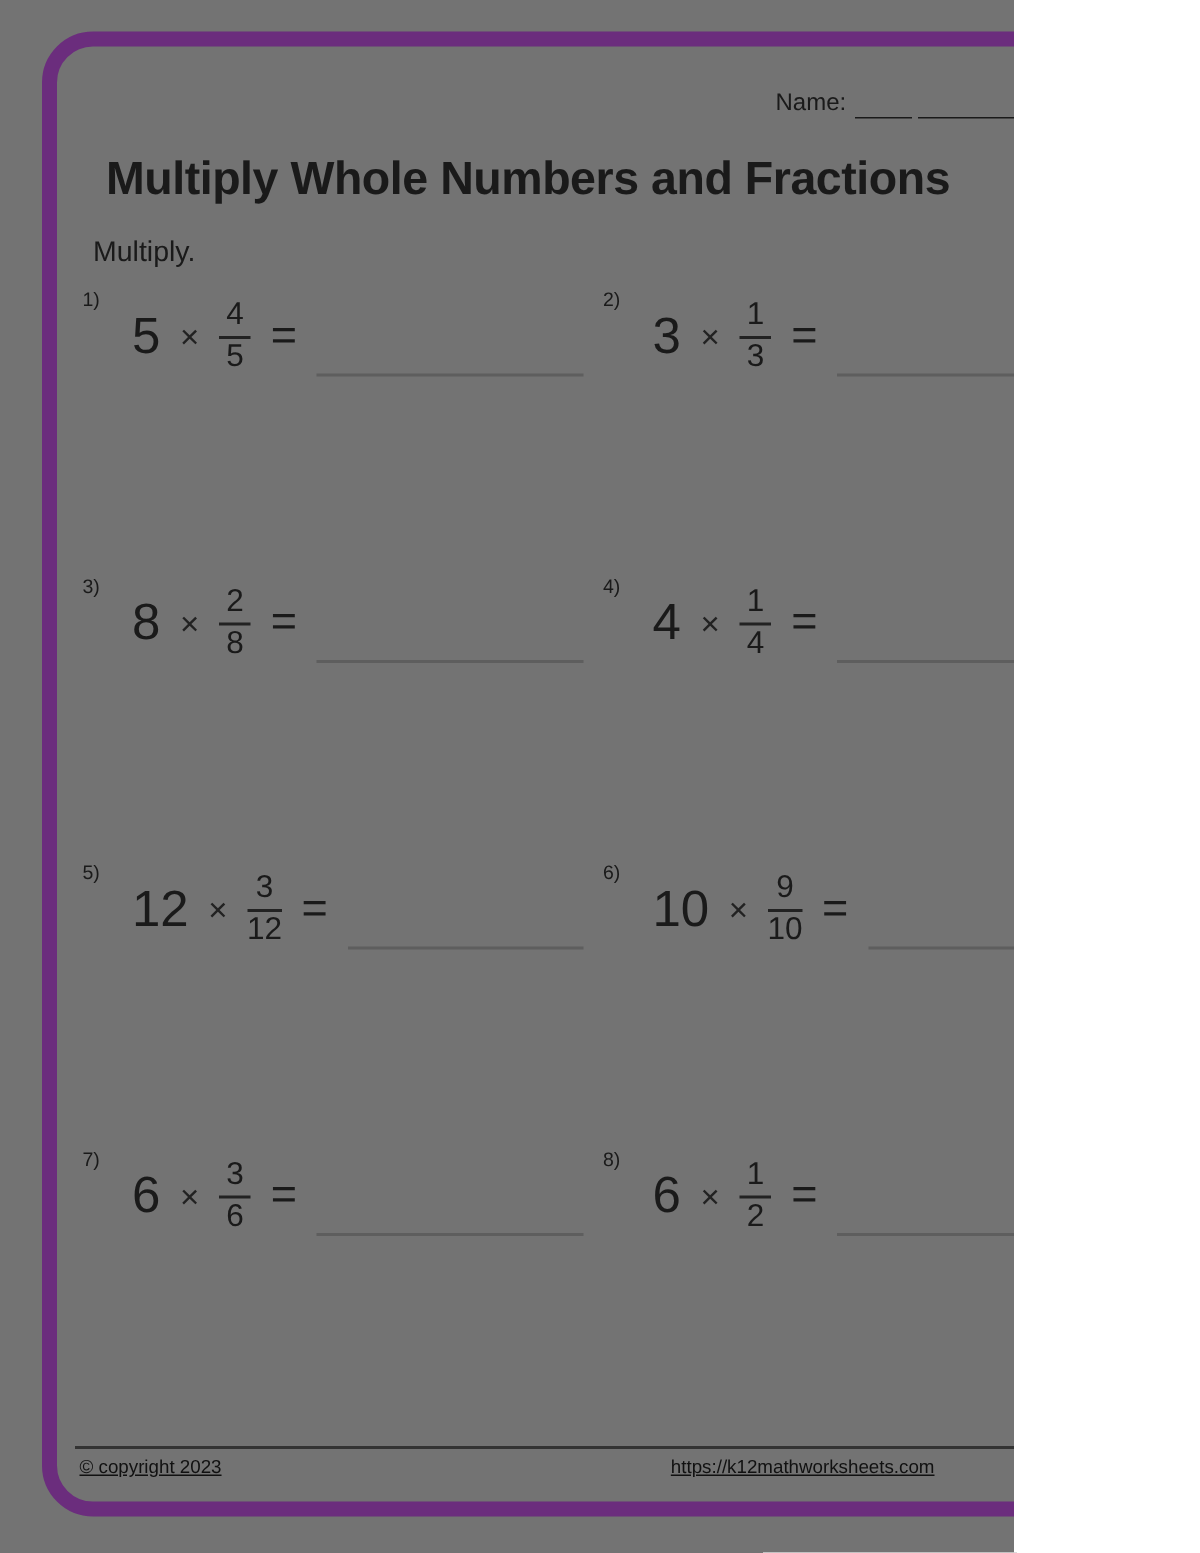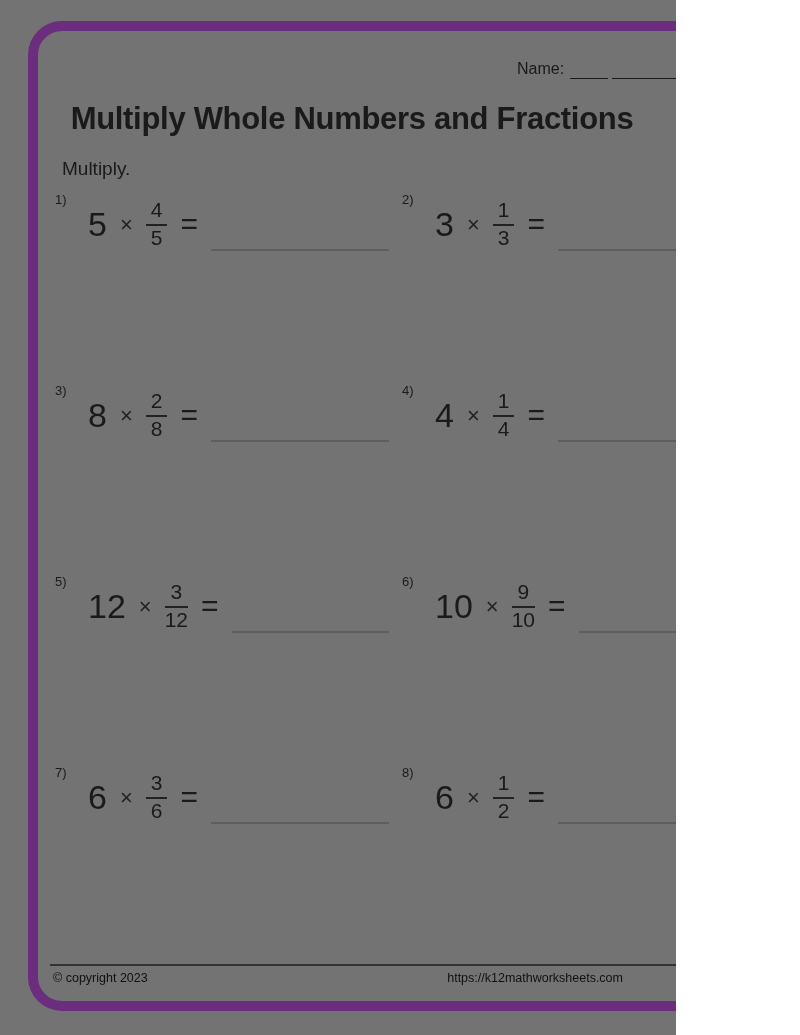--- a/index.html
+++ b/index.html
@@ -114,20 +114,21 @@
   .footer {
     position: absolute;
     top: 971px;
     left: 53px;
     right: 53px;
     display: flex;
     justify-content: space-between;
     align-items: baseline;
     font-size: 12.5px;
     color: #111;
+    text-decoration: underline;
   }
   .footer .center { flex: 1; text-align: center; }
 </style>
 </head>
 <body>
 
 <div class="page">
   <div class="border-frame"></div>
 
   <div class="name-row">

